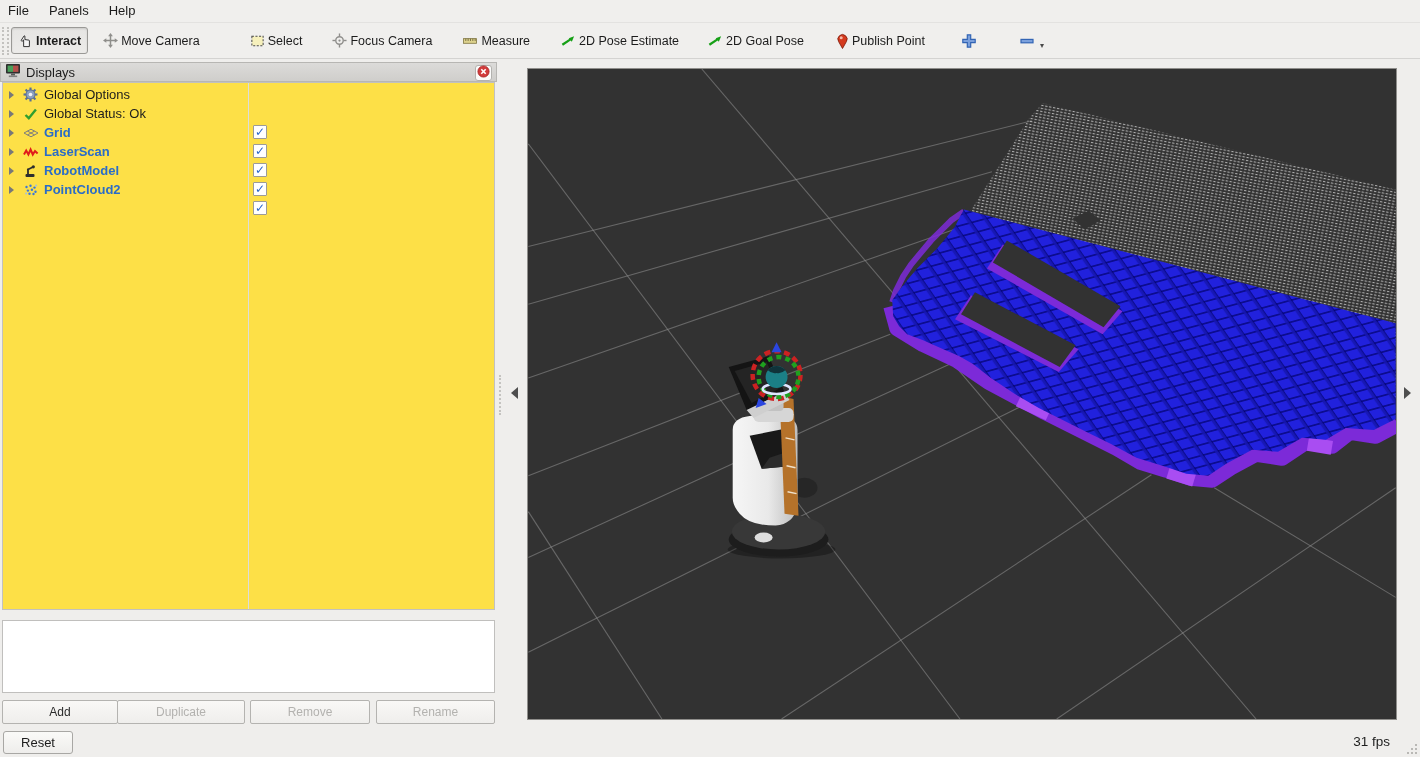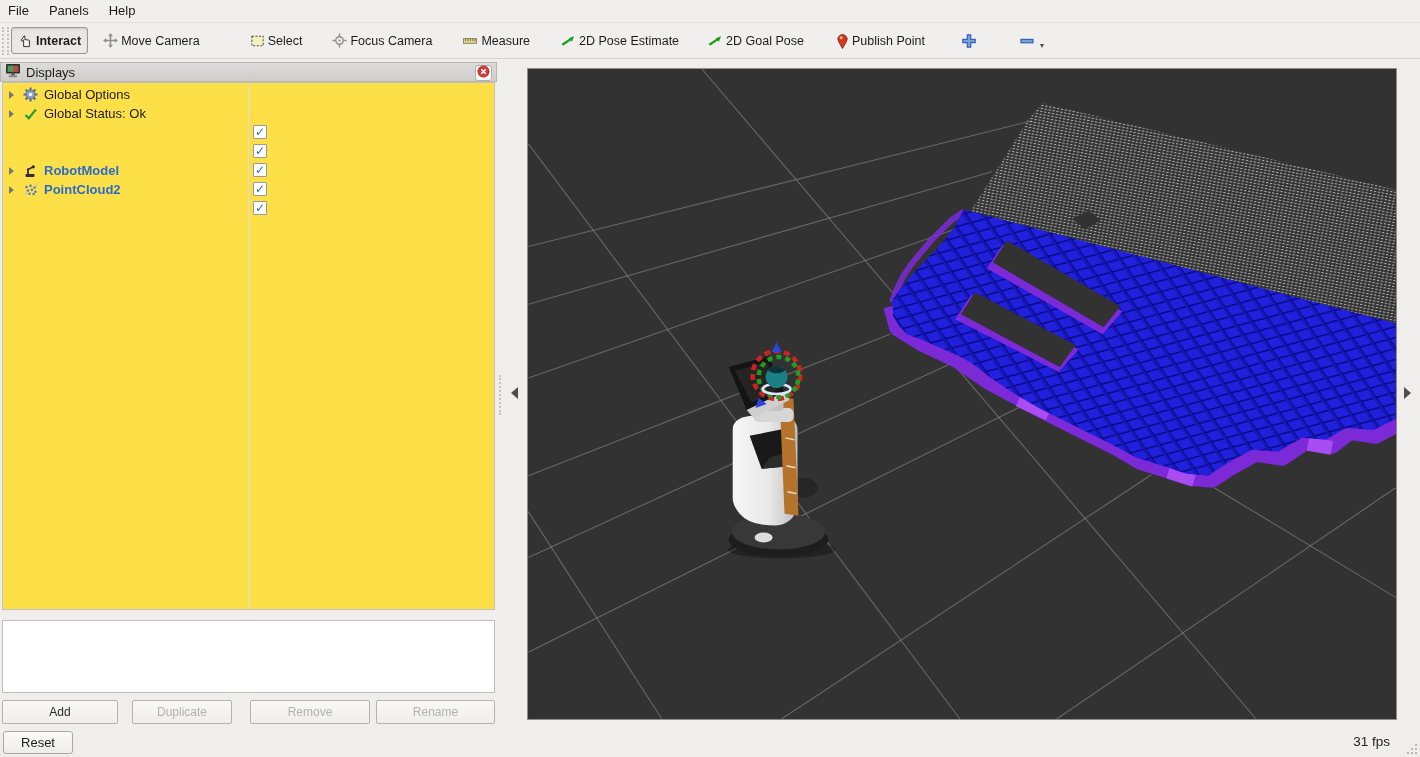--- a/index.html
+++ b/index.html
@@ -252,21 +252,43 @@
     <div class="trow" style="top:21px">
       <span class="tri"></span>
       <span class="ticon14">
           <svg width="15" height="14" viewBox="0 0 14 14">
             <polyline points="2,8 5.3,11.2 12.4,2.4" fill="none" stroke="#2f9e2f" stroke-width="2.4"></polyline>
           </svg>
         </span>
       <span class="tlbl">Global Status: Ok</span>
     </div>
 
-
+    <div class="trow" style="top:40px">
+      <span class="tri"></span>
+      <span class="ticon14">
+          <svg width="16" height="14" viewBox="0 0 16 14">
+            <g fill="none" stroke="#7d7d7d" stroke-width="1">
+              <path d="M1,7 L8,3.2 L15,7 L8,10.8 Z"></path>
+              <path d="M4.5,5.1 L11.5,8.9"></path>
+              <path d="M11.5,5.1 L4.5,8.9"></path>
+            </g>
+          </svg>
+        </span>
+      <span class="tlbl disp">Grid</span>
+    </div>
+
+    <div class="trow" style="top:59px">
+      <span class="tri"></span>
+      <span class="ticon14">
+          <svg width="16" height="14" viewBox="0 0 16 14">
+            <polyline points="1,9.5 3.2,5.5 5.4,9.5 7.6,4.5 9.8,9.5 12,6 14.6,8.5" fill="none" stroke="#e01b1b" stroke-width="2"></polyline>
+          </svg>
+        </span>
+      <span class="tlbl disp">LaserScan</span>
+    </div>
 
     <div class="trow" style="top:78px">
       <span class="tri"></span>
       <span class="ticon14">
           <svg width="15" height="14" viewBox="0 0 14 14">
             <rect x="2" y="10" width="9" height="3" rx="1" fill="#2e2e2e"></rect>
             <polyline points="4.5,10 4.5,5.5 9.5,3" fill="none" stroke="#2e2e2e" stroke-width="1.8"></polyline>
             <circle cx="9.8" cy="2.8" r="1.6" fill="#2e2e2e"></circle>
             <circle cx="4.5" cy="5.5" r="1.1" fill="#2e2e2e"></circle>
           </svg>
@@ -303,21 +325,21 @@
     <div class="chk" style="top:80px"><span>✓</span></div>
     <div class="chk" style="top:99px"><span>✓</span></div>
     <div class="chk" style="top:118px"><span>✓</span></div>
   </div>
 
   <div class="splitbar"></div>
   <div class="descbox"></div>
 
   <div class="btnrow">
     <div class="qbtn" style="left:2px;width:116px"><span>Add</span></div>
-    <div class="qbtn disabled" style="left:132px;width:100px"><span>Duplicate</span></div>
+    <div class="qbtn disabled" style="left:117px;width:128px"><span>Duplicate</span></div>
     <div class="qbtn disabled" style="left:250px;width:120px"><span>Remove</span></div>
     <div class="qbtn disabled" style="left:376px;width:119px"><span>Rename</span></div>
   </div>
 </div>
 
 <div class="gutter-handle-l"></div>
 <div class="arrow-l"></div>
 <div class="arrow-r"></div>
 
 <div class="viewport">

